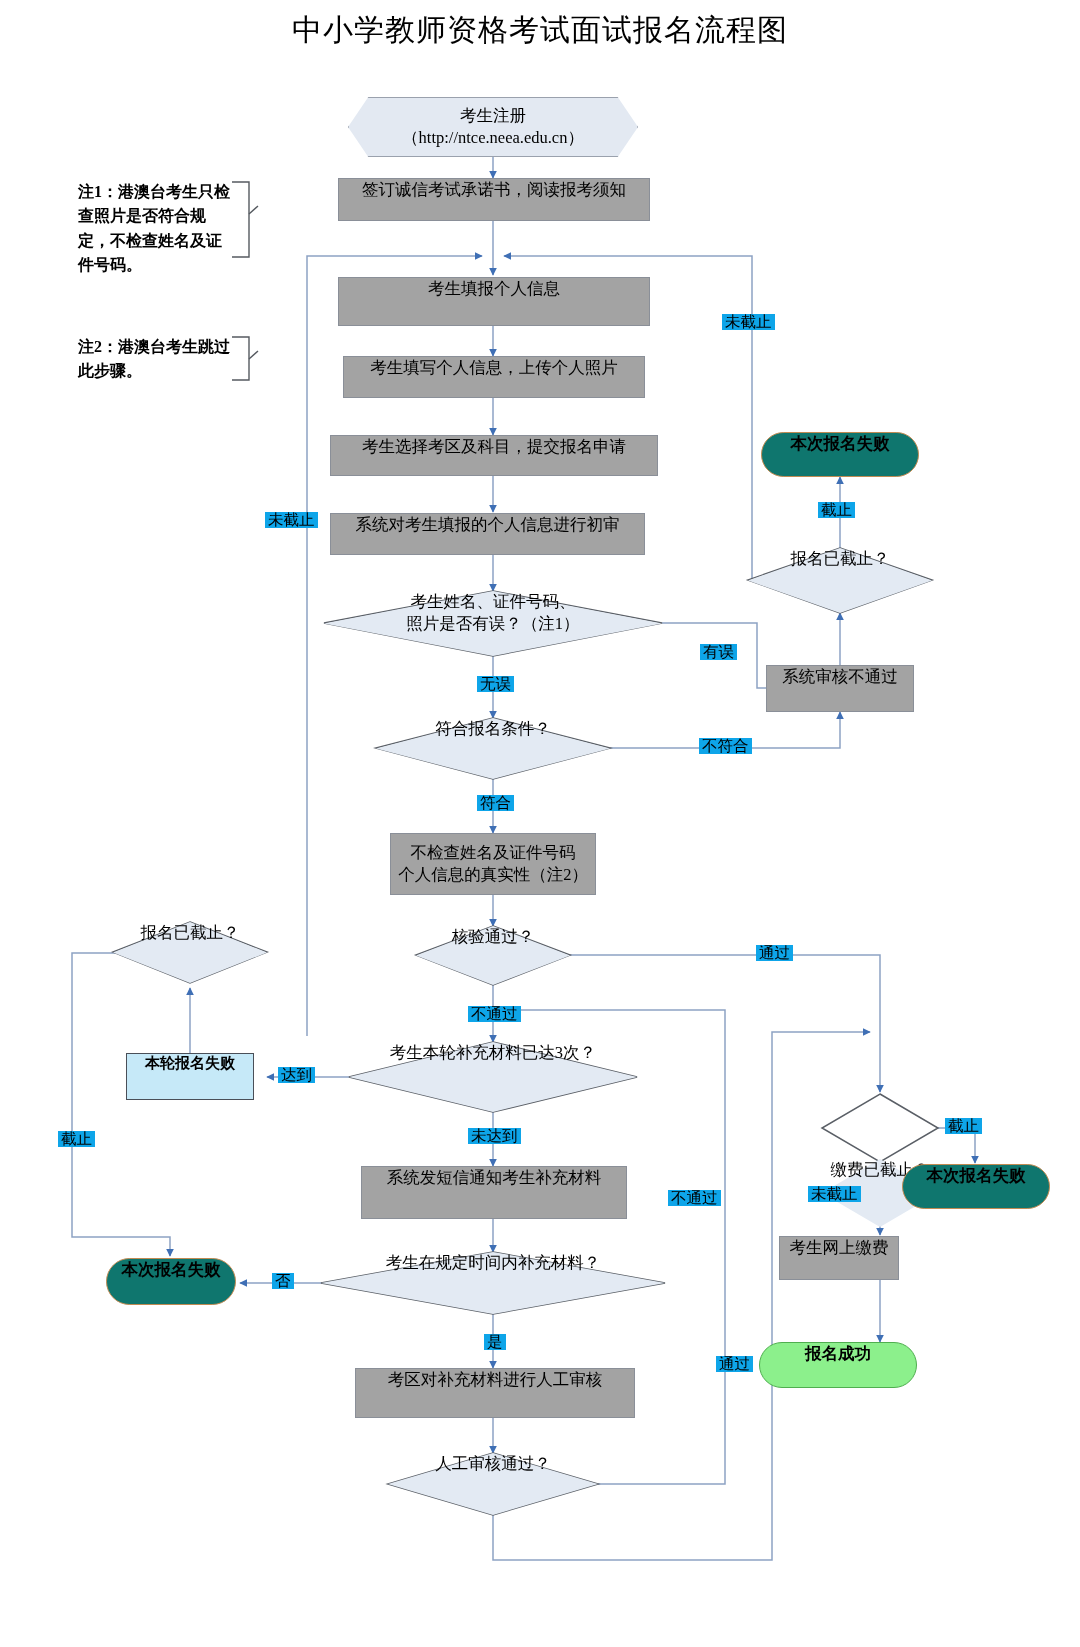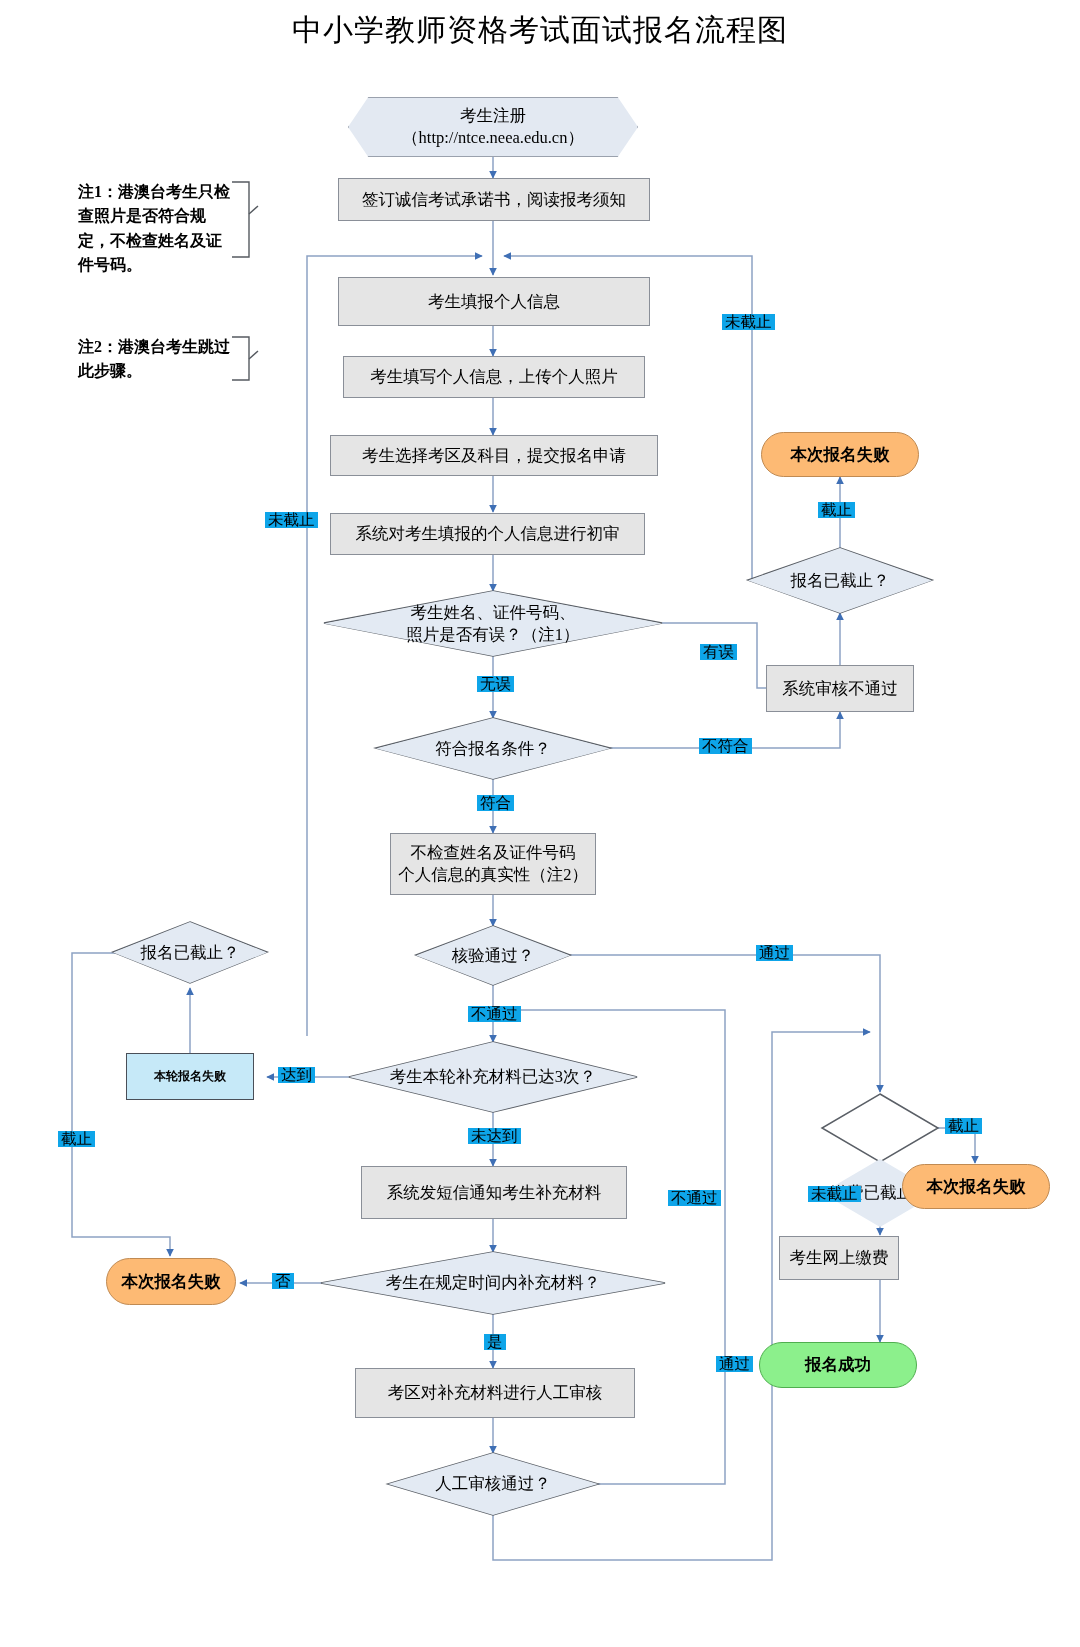--- a/index.html
+++ b/index.html
@@ -5,43 +5,43 @@
   html,body{margin:0;padding:0;background:#ffffff;}
   body{font-family:"Liberation Serif","DejaVu Serif",serif;}
   #page{position:relative;width:1080px;height:1647px;background:#fff;overflow:hidden;}
 
   #title{
     position:absolute;left:0;top:10px;width:1080px;text-align:center;
     font-size:30px;color:#000;letter-spacing:1px;
     font-family:"Liberation Serif","DejaVu Serif",serif;
   }
 
-  .node{position:absolute;box-sizing:border-box;display:flex;align-items:center;
+  .node{position:absolute;box-sizing:border-box;display:flex;
         justify-content:center;text-align:center;line-height:1.32;color:#000;}
 
   
-  .proc{background:#e5e5e5;border:1.6px solid #8a8f98;font-size:16.5px;}
+  .proc{background:#a3a3a3;border:1.6px solid #8a8f98;font-size:16.5px;}
 
   
   .hexa{background:#e3e9f2;border:1.4px solid #9aa1ad;font-size:16.5px;
         clip-path:polygon(7% 0,93% 0,100% 50%,93% 100%,7% 100%,0 50%);}
 
   
   .diam{background:transparent;font-size:16.5px;}
   .diam .dshape{position:absolute;left:0;top:0;width:100%;height:100%;
         background:#e3eaf3;}
   .diam .dtxt{position:relative;z-index:2;width:86%;}
 
   
   .pill{border-radius:999px;font-weight:bold;font-size:16.5px;}
-  .pill.fail{background:#fdba74;border:1.4px solid #c08a52;}
+  .pill.fail{background:#0f766e;border:1.4px solid #c08a52;}
   .pill.ok{background:#8cf08c;border:1.4px solid #4fae4f;}
 
   
-  .cyan{background:#c6e9f8;border:1.6px solid #4a4f58;font-weight:bold;font-size:12px;}
+  .cyan{background:#c6e9f8;border:1.6px solid #4a4f58;font-weight:bold;font-size:15px;}
 
   
   .elab{position:absolute;font-size:15.5px;color:#000;background:#0ea5e9;
         padding:0 3px;white-space:nowrap;line-height:1;}
 
   
   .note{position:absolute;font-size:16px;line-height:1.52;color:#000;
         font-weight:bold;font-family:"Liberation Serif","DejaVu Serif",serif;}
 
   svg.layer{position:absolute;left:0;top:0;width:1080px;height:1647px;

